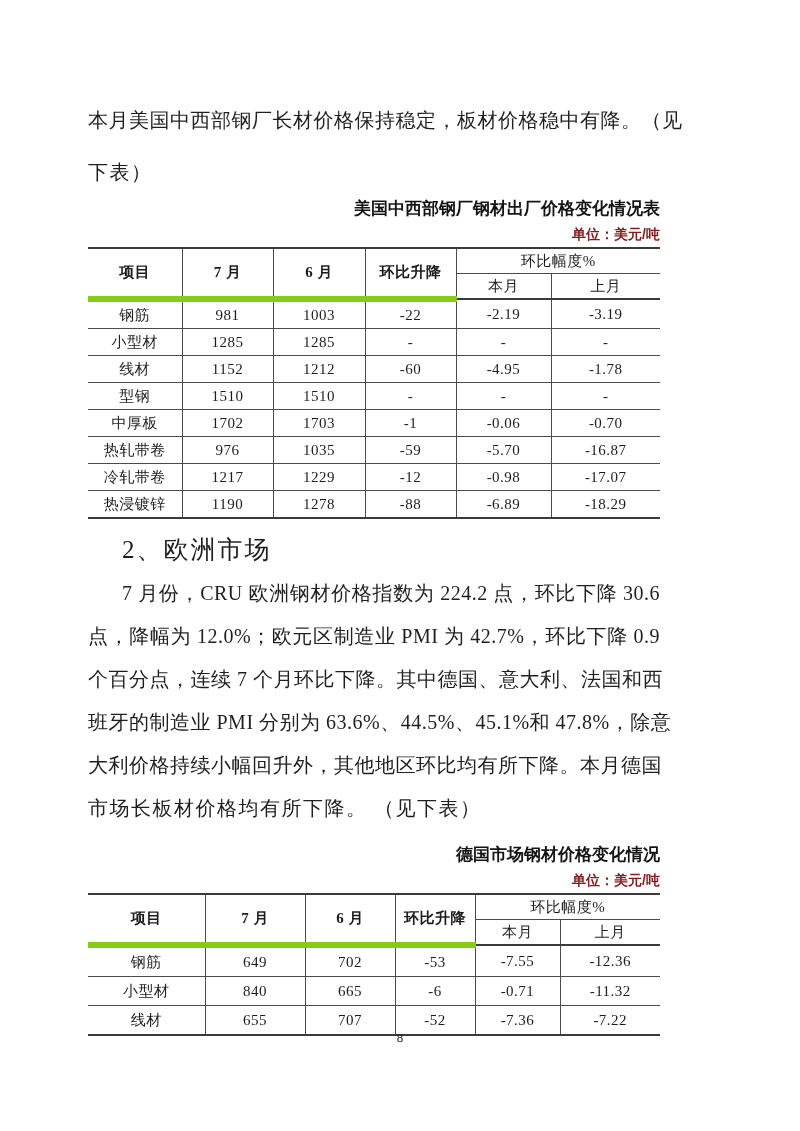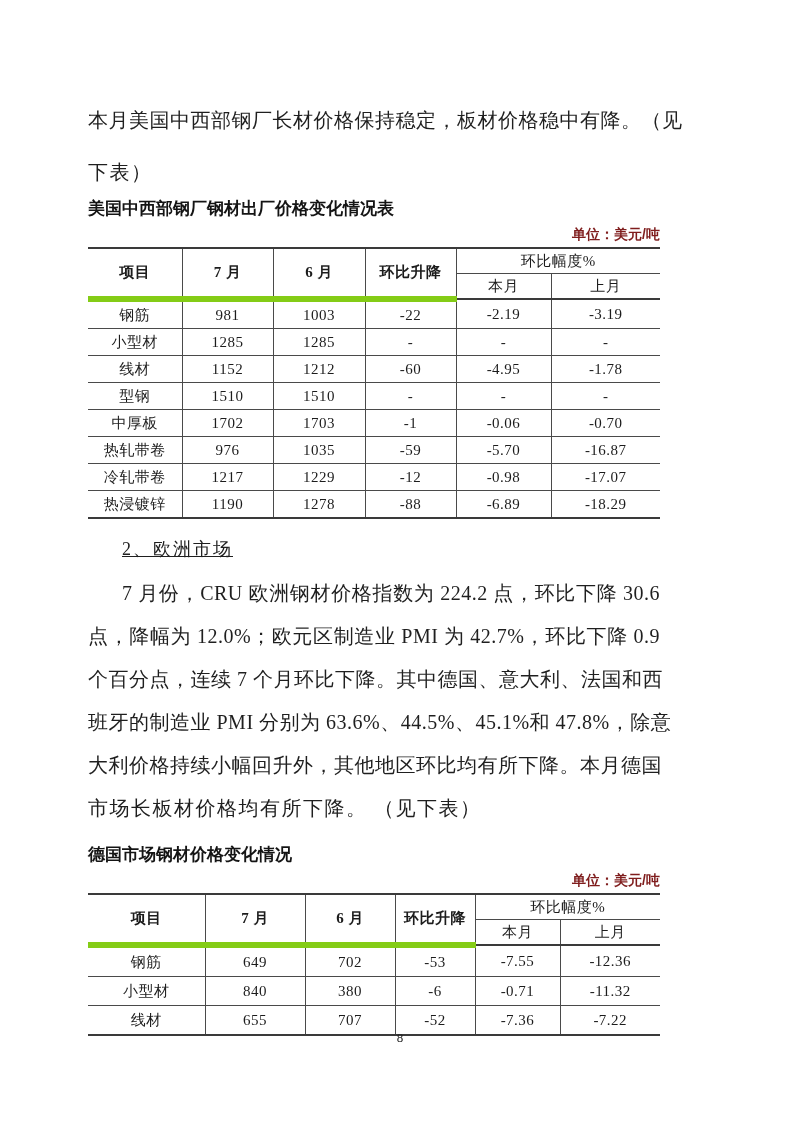--- a/index.html
+++ b/index.html
@@ -10,21 +10,21 @@
   }
   .content{padding:94px 108px 0 88px;width:572px;}
   .para{font-size:20px;}
   .p1 .pline{line-height:52px;}
   .p2 .pline{line-height:43px;}
   .pline{white-space:nowrap;text-align:justify;text-align-last:justify;letter-spacing:0.5px;}
   .pline.lastline{text-align:left;text-align-last:left;letter-spacing:1.5px;}
   .pline.indent{text-indent:34px;}
   .tbl-title{
     font-family:"Liberation Sans","DejaVu Sans",sans-serif;font-weight:bold;
-    font-size:17px;line-height:22px;text-align:left;color:#141414;
+    font-size:17px;line-height:22px;text-align:right;color:#141414;
   }
   .t1-title{margin-top:0px;}
   .t2-title{margin-top:14px;}
   .unit{
     font-family:"Liberation Sans","DejaVu Sans",sans-serif;font-weight:bold;
     font-size:14px;line-height:18px;text-align:right;color:#7f1d1d;margin-top:5px;
   }
   table{border-collapse:collapse;width:572px;table-layout:fixed;margin-top:4px;}
   table{border-top:2px solid #3a3a3a;border-bottom:2px solid #3a3a3a;}
   th,td{
@@ -40,21 +40,21 @@
   #table1 th{height:24px;}
   #table1 td{height:26px;}
   #table2 th{height:24px;}
   #table2 td{height:28px;}
   
   #table1 col.c0{width:94px;} #table1 col.c1{width:91px;} #table1 col.c2{width:92px;}
   #table1 col.c3{width:91px;} #table1 col.c4{width:95px;} #table1 col.c5{width:109px;}
   
   #table2 col.c0{width:117px;} #table2 col.c1{width:100px;} #table2 col.c2{width:90px;}
   #table2 col.c3{width:80px;} #table2 col.c4{width:85px;} #table2 col.c5{width:100px;}
-  .section-heading{font-size:18px;line-height:43px;margin-top:9px;text-indent:34px;letter-spacing:2px;text-decoration:underline;}
+  .section-heading{font-size:25px;line-height:43px;margin-top:9px;text-indent:34px;letter-spacing:2px;}
   .p2{margin-top:1px;}
   .page-num{
     position:absolute;left:0;top:1030px;width:800px;text-align:center;
     font-size:13px;color:#222;
   }
 </style>
 </head>
 <body>
 
 <div class="content">
@@ -198,21 +198,21 @@
         <td>钢筋</td>
         <td class="vl">649</td>
         <td class="vl">702</td>
         <td class="vl">-53</td>
         <td class="vl">-7.55</td>
         <td class="vl">-12.36</td>
       </tr>
       <tr>
         <td>小型材</td>
         <td class="vl">840</td>
-        <td class="vl">380</td>
+        <td class="vl">665</td>
         <td class="vl">-6</td>
         <td class="vl">-0.71</td>
         <td class="vl">-11.32</td>
       </tr>
       <tr>
         <td>线材</td>
         <td class="vl">655</td>
         <td class="vl">707</td>
         <td class="vl">-52</td>
         <td class="vl">-7.36</td>

